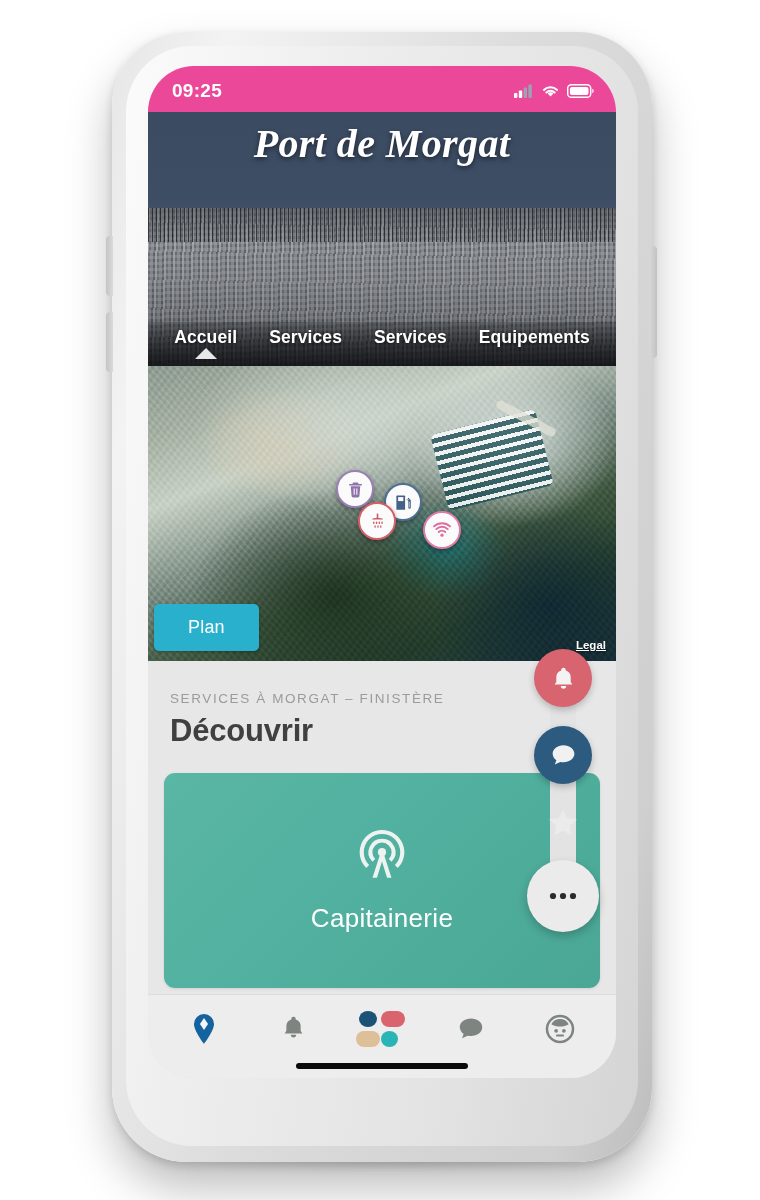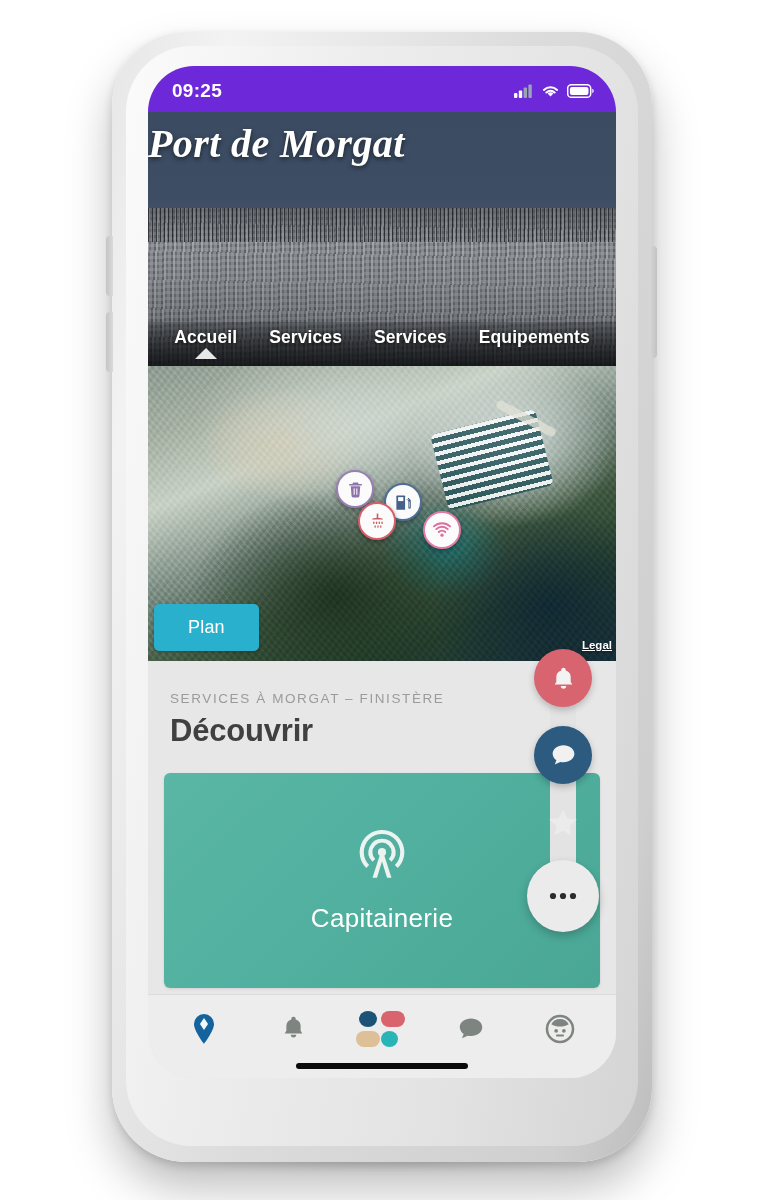--- a/index.html
+++ b/index.html
@@ -64,21 +64,21 @@
   .notch-sensor.cam{ width:15px;height:15px;
     background:radial-gradient(circle at 38% 34%,#97999c,#74767a 55%,#5d5f63);}
   .notch-sensor.cam::after{content:"";position:absolute;width:6px;height:6px;border-radius:50%;
     background:#6b7078;box-shadow:inset 0 0 2px #3e4247; margin-left:-3px;}
   #notch-speaker{ width:86px;height:8px;border-radius:5px;
     background:repeating-linear-gradient(90deg,#55585c 0 2px,#6a6e72 2px 3px);}
 
   
   #status-bar{
     position:relative; z-index:45; height:46px;
-    background:#6d28d9;
+    background:#ec4899;
     display:flex; align-items:center; justify-content:space-between;
     padding:4px 22px 0 24px; color:#fff;
   }
   #status-time{ font-size:19px; font-weight:bold; letter-spacing:.3px; }
   #status-icons{ display:flex; align-items:center; gap:7px; }
 
   
   #app-header{
     position:relative; height:254px; overflow:hidden;
     background:linear-gradient(180deg,#3b4b62 0%,#3d4d64 33%,#44506a 42%,#2f3945 55%,#252c36 100%);
@@ -98,21 +98,21 @@
   }
   #header-photo::after{
     content:""; position:absolute; left:0; right:0; bottom:0; height:44px;
     background:linear-gradient(180deg, rgba(28,34,42,.22), rgba(18,22,28,.78));
   }
   #header-kicker{
     position:relative; z-index:5; text-align:center; color:#f0f2f4;
     font-size:12.5px; letter-spacing:2.2px; font-weight:bold; padding-top:24px;
   }
   #header-title{
-    position:relative; z-index:5; color:#ffffff;
+    position:relative; z-index:5; text-align:center; color:#ffffff;
     font-family:"Liberation Serif", serif;
     font-size:40px; font-weight:bold; font-style:italic;
     letter-spacing:.4px; margin-top:8px;
     text-shadow:0 2px 5px rgba(0,0,0,.55);
   }
   #nav-tabs{
     position:absolute; left:0; right:0; bottom:8px; z-index:6;
     display:flex; justify-content:center; align-items:flex-end; gap:32px;
     padding:0 12px;
   }
@@ -167,42 +167,42 @@
   #marker-wifi{  left:275px; top:145px; border:2.5px solid #e07aa4; }
 
   #map-plan-button{
     position:absolute; left:6px; bottom:10px; z-index:8;
     background:#29b0cd; color:#fff;
     padding:13px 34px; border-radius:5px;
     font-size:18px; letter-spacing:.2px; cursor:pointer;
     box-shadow:0 1px 3px rgba(0,0,0,.3);
   }
   #map-legal-link{
-    position:absolute; right:4px; bottom:10px; z-index:8;
+    position:absolute; right:10px; bottom:10px; z-index:8;
     color:#ffffff; font-size:11.5px; font-weight:bold;
     text-decoration:underline; cursor:pointer;
     text-shadow:0 1px 2px rgba(0,0,0,.6);
   }
 
   
   #content-area{
     position:relative; background:#e7e7e7; height:calc(100% - 46px - 254px - 295px);
     padding:30px 0 0 0;
   }
   #section-kicker{
     color:#9b9b9b; font-size:13.5px; letter-spacing:1.6px;
     padding:0 22px; font-weight:normal;
   }
   #section-title{
     color:#404040; font-size:31px; font-weight:bold;
     padding:7px 22px 0 22px; letter-spacing:-.2px;
   }
   #discover-card{
     position:relative; margin:24px 16px 0 16px; height:215px;
-    border-radius:6px;
+    border-radius:11px;
     background:linear-gradient(135deg,#5ab6a5 0%,#52b1a0 40%,#4aa795 100%);
     display:flex; flex-direction:column; align-items:center; justify-content:center;
     cursor:pointer; box-shadow:0 1px 3px rgba(0,0,0,.10);
   }
   #discover-card-label{
     color:#ffffff; font-size:26px; margin-top:14px; letter-spacing:.3px; font-weight:normal;
   }
 
   
   #fab-stack{

